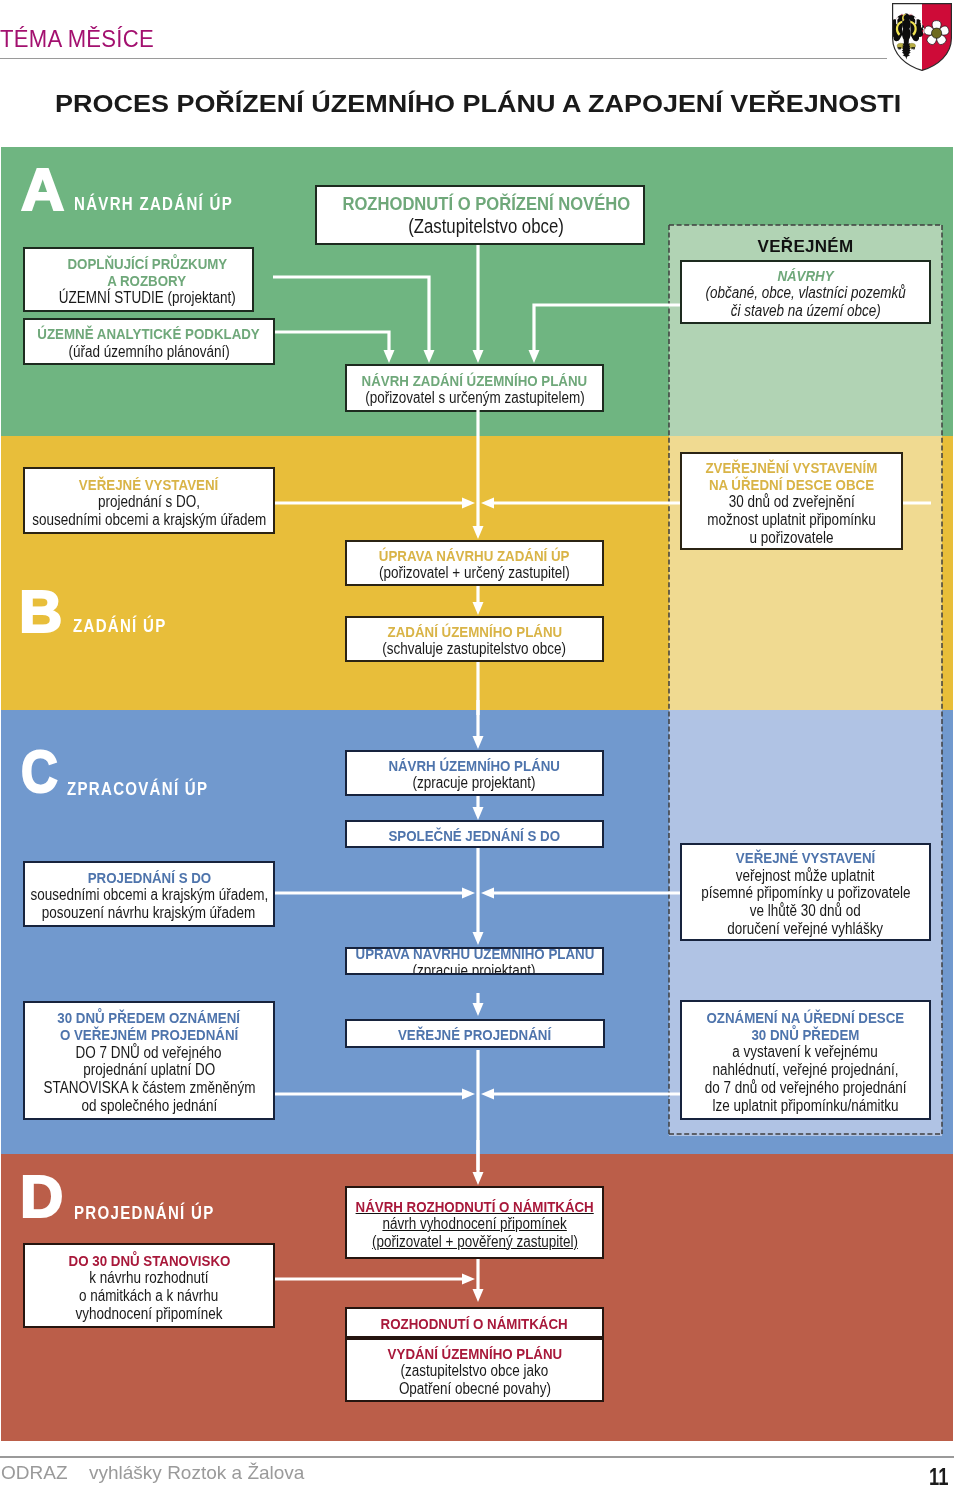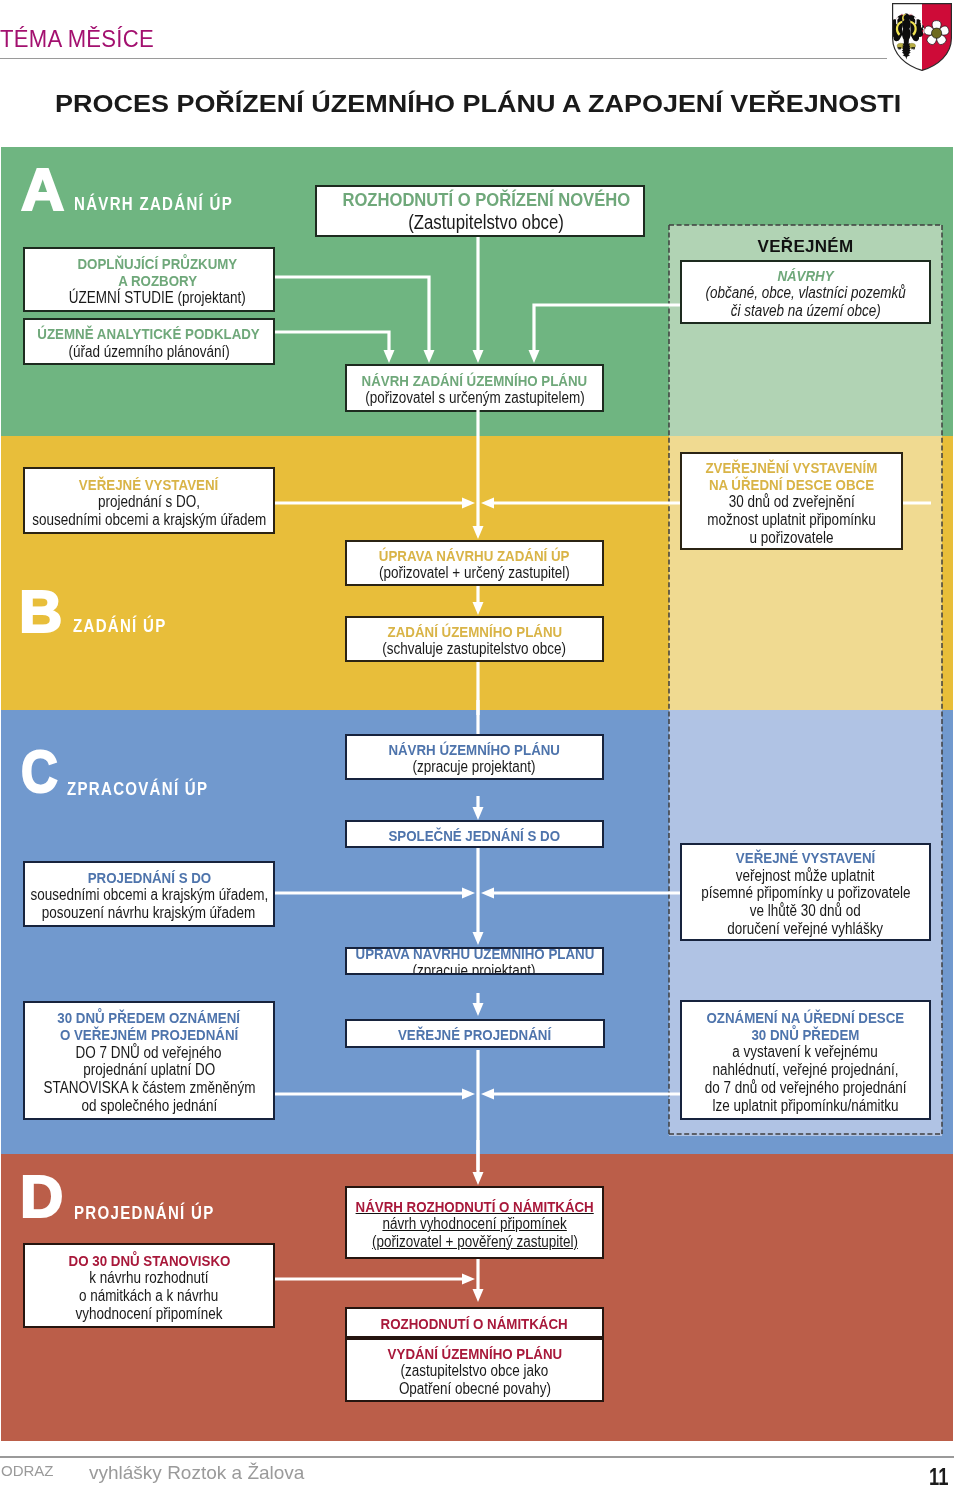--- a/index.html
+++ b/index.html
@@ -34,21 +34,21 @@
   .box .h, .box .b{display:block;white-space:nowrap;width:max-content;max-width:none;
                    flex:0 0 auto;align-self:center;
                    transform:scaleX(0.865);transform-origin:50% 50%;}
   .letter{position:absolute;font-size:60px;color:#fff;font-weight:700;line-height:1;
           -webkit-text-stroke:2.2px #fff;}
   .seclabel{position:absolute;font-size:17.5px;color:#fff;font-weight:700;letter-spacing:1.5px;
             transform-origin:0 50%;transform:scaleX(0.86);line-height:1;white-space:nowrap;}
   .pubtitle{position:absolute;font-weight:700;font-size:17px;color:#111;
             width:273px;left:669px;text-align:center;letter-spacing:.3px;}
   #frule{left:0;top:1456px;width:954px;height:1.5px;background:#9a9a9a;}
-  #fbrand{left:1px;top:1462px;font-size:15px;color:#9a9a9a;}
+  #fbrand{left:1px;top:1462px;font-size:19px;color:#9a9a9a;}
   #fsub{left:89px;top:1462px;font-size:19px;color:#9a9a9a;}
   #fpage{left:929px;top:1466px;font-size:23px;color:#1b1b1b;font-weight:700;line-height:1;transform-origin:0 0;transform:scaleX(0.80);}
 </style>
 </head>
 <body>
 
 <div class="abs" id="kicker">TÉMA MĚSÍCE</div>
 <div class="abs" id="rule"></div>
 <h1 class="abs" id="title" style="margin:0">PROCES POŘÍZENÍ ÚZEMNÍHO PLÁNU A ZAPOJENÍ VEŘEJNOSTI</h1>
 
@@ -197,32 +197,32 @@
     <path d="M682,305 H534 V351"></path>
   </g>
   <g fill="#fff">
     <path d="M389,363 l-5.5,-13 h11 z"></path>
     <path d="M429,363 l-5.5,-13 h11 z"></path>
     <path d="M478,363 l-5.5,-13 h11 z"></path>
     <path d="M534,363 l-5.5,-13 h11 z"></path>
   </g>
 </svg>
 
-<div class="abs box bA" style="left:23px;top:247px;width:252px;height:65px;padding-left:17px;">
+<div class="abs box bA" style="left:23px;top:247px;width:231px;height:65px;padding-left:17px;">
   <span class="h hA" style="font-size:15.4px">DOPLŇUJÍCÍ PRŮZKUMY</span>
   <span class="h hA" style="font-size:15.4px">A ROZBORY</span>
   <span class="b" style="font-size:15.6px">ÚZEMNÍ STUDIE (projektant)</span>
 </div>
 
 <div class="abs box bA" style="left:23px;top:318px;width:252px;height:47px;">
   <span class="h hA" style="font-size:15.4px">ÚZEMNĚ ANALYTICKÉ PODKLADY</span>
   <span class="b" style="font-size:15.6px">(úřad územního plánování)</span>
 </div>
 
-<div class="abs box bA" style="left:315px;top:185px;width:330px;height:52px;padding-left:12px;padding-top:0px;">
+<div class="abs box bA" style="left:315px;top:185px;width:330px;height:60px;padding-left:12px;padding-top:0px;">
   <span class="h hA" style="font-size:19.2px">ROZHODNUTÍ O POŘÍZENÍ NOVÉHO</span>
   <span class="b" style="font-size:19.4px">(Zastupitelstvo obce)</span>
 </div>
 
 <div class="pubtitle" style="top:237px;">VEŘEJNÉM</div>
 
 <div class="abs box bA" style="left:680px;top:260px;width:251px;height:64px;font-style:italic;">
   <span class="h hA" style="font-size:15.4px">NÁVRHY</span>
   <span class="b" style="font-size:15.6px">(občané, obce, vlastníci pozemků</span>
   <span class="b" style="font-size:15.6px">či staveb na území obce)</span>
@@ -298,21 +298,21 @@
     <path d="M478,120 l-5.5,-13 h11 z"></path>
     <path d="M478,245 l-5.5,-13 h11 z"></path>
     <path d="M478,316 l-5.5,-13 h11 z"></path>
     <path d="M475,193 l-13,-5.5 v11 z"></path>
     <path d="M481,193 l13,-5.5 v11 z"></path>
     <path d="M475,394 l-13,-5.5 v11 z"></path>
     <path d="M481,394 l13,-5.5 v11 z"></path>
   </g>
 </svg>
 
-<div class="abs box bC" style="left:345px;top:734px;width:259px;height:46px;">
+<div class="abs box bC" style="left:345px;top:750px;width:259px;height:46px;">
   <span class="h hC" style="font-size:15.4px">NÁVRH ÚZEMNÍHO PLÁNU</span>
   <span class="b" style="font-size:15.6px">(zpracuje projektant)</span>
 </div>
 
 <div class="abs box bC" style="left:345px;top:820px;width:259px;height:28px;">
   <span class="h hC" style="font-size:15.4px">SPOLEČNÉ JEDNÁNÍ S DO</span>
 </div>
 
 <div class="abs box bC" style="left:23px;top:861px;width:252px;height:66px;">
   <span class="h hC" style="font-size:15.4px">PROJEDNÁNÍ S DO</span>

